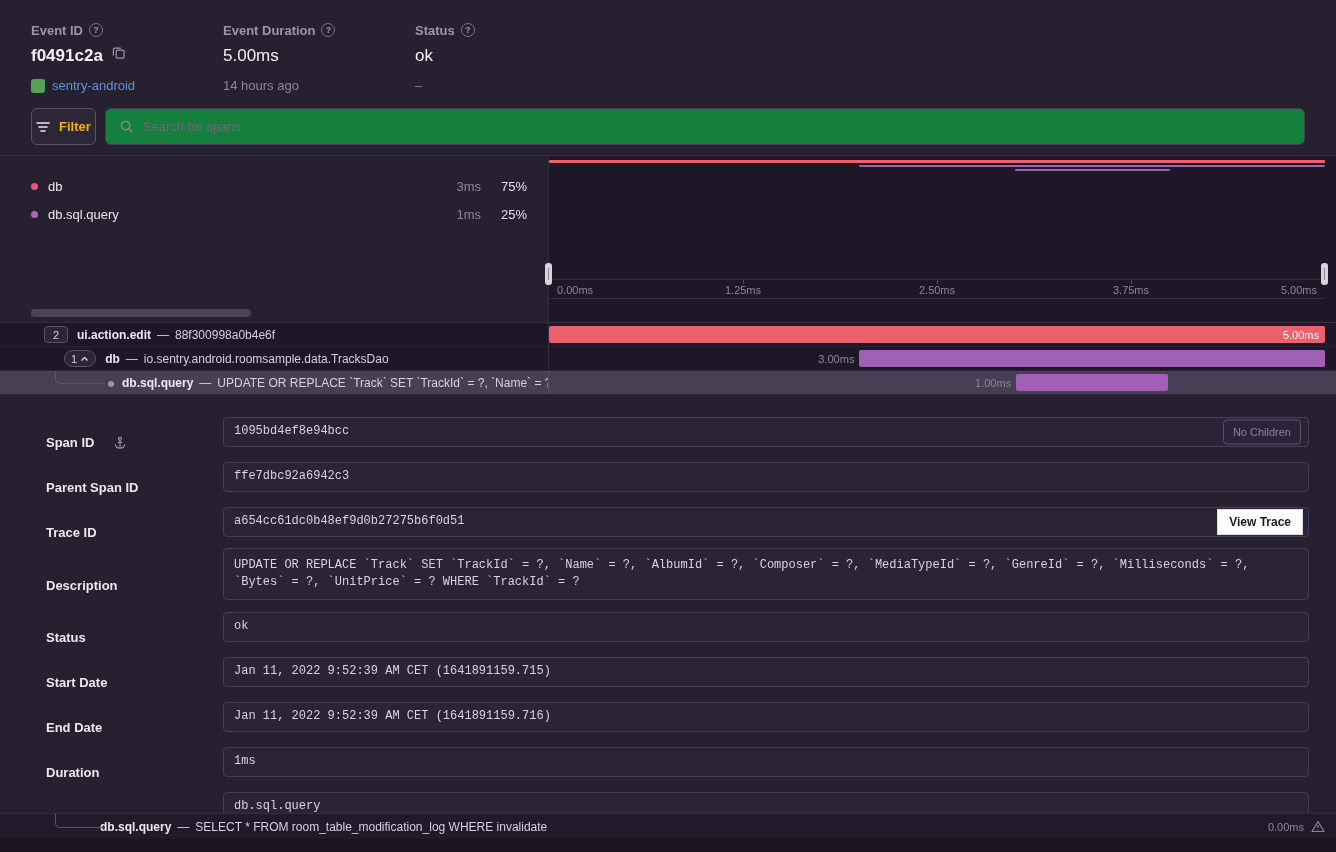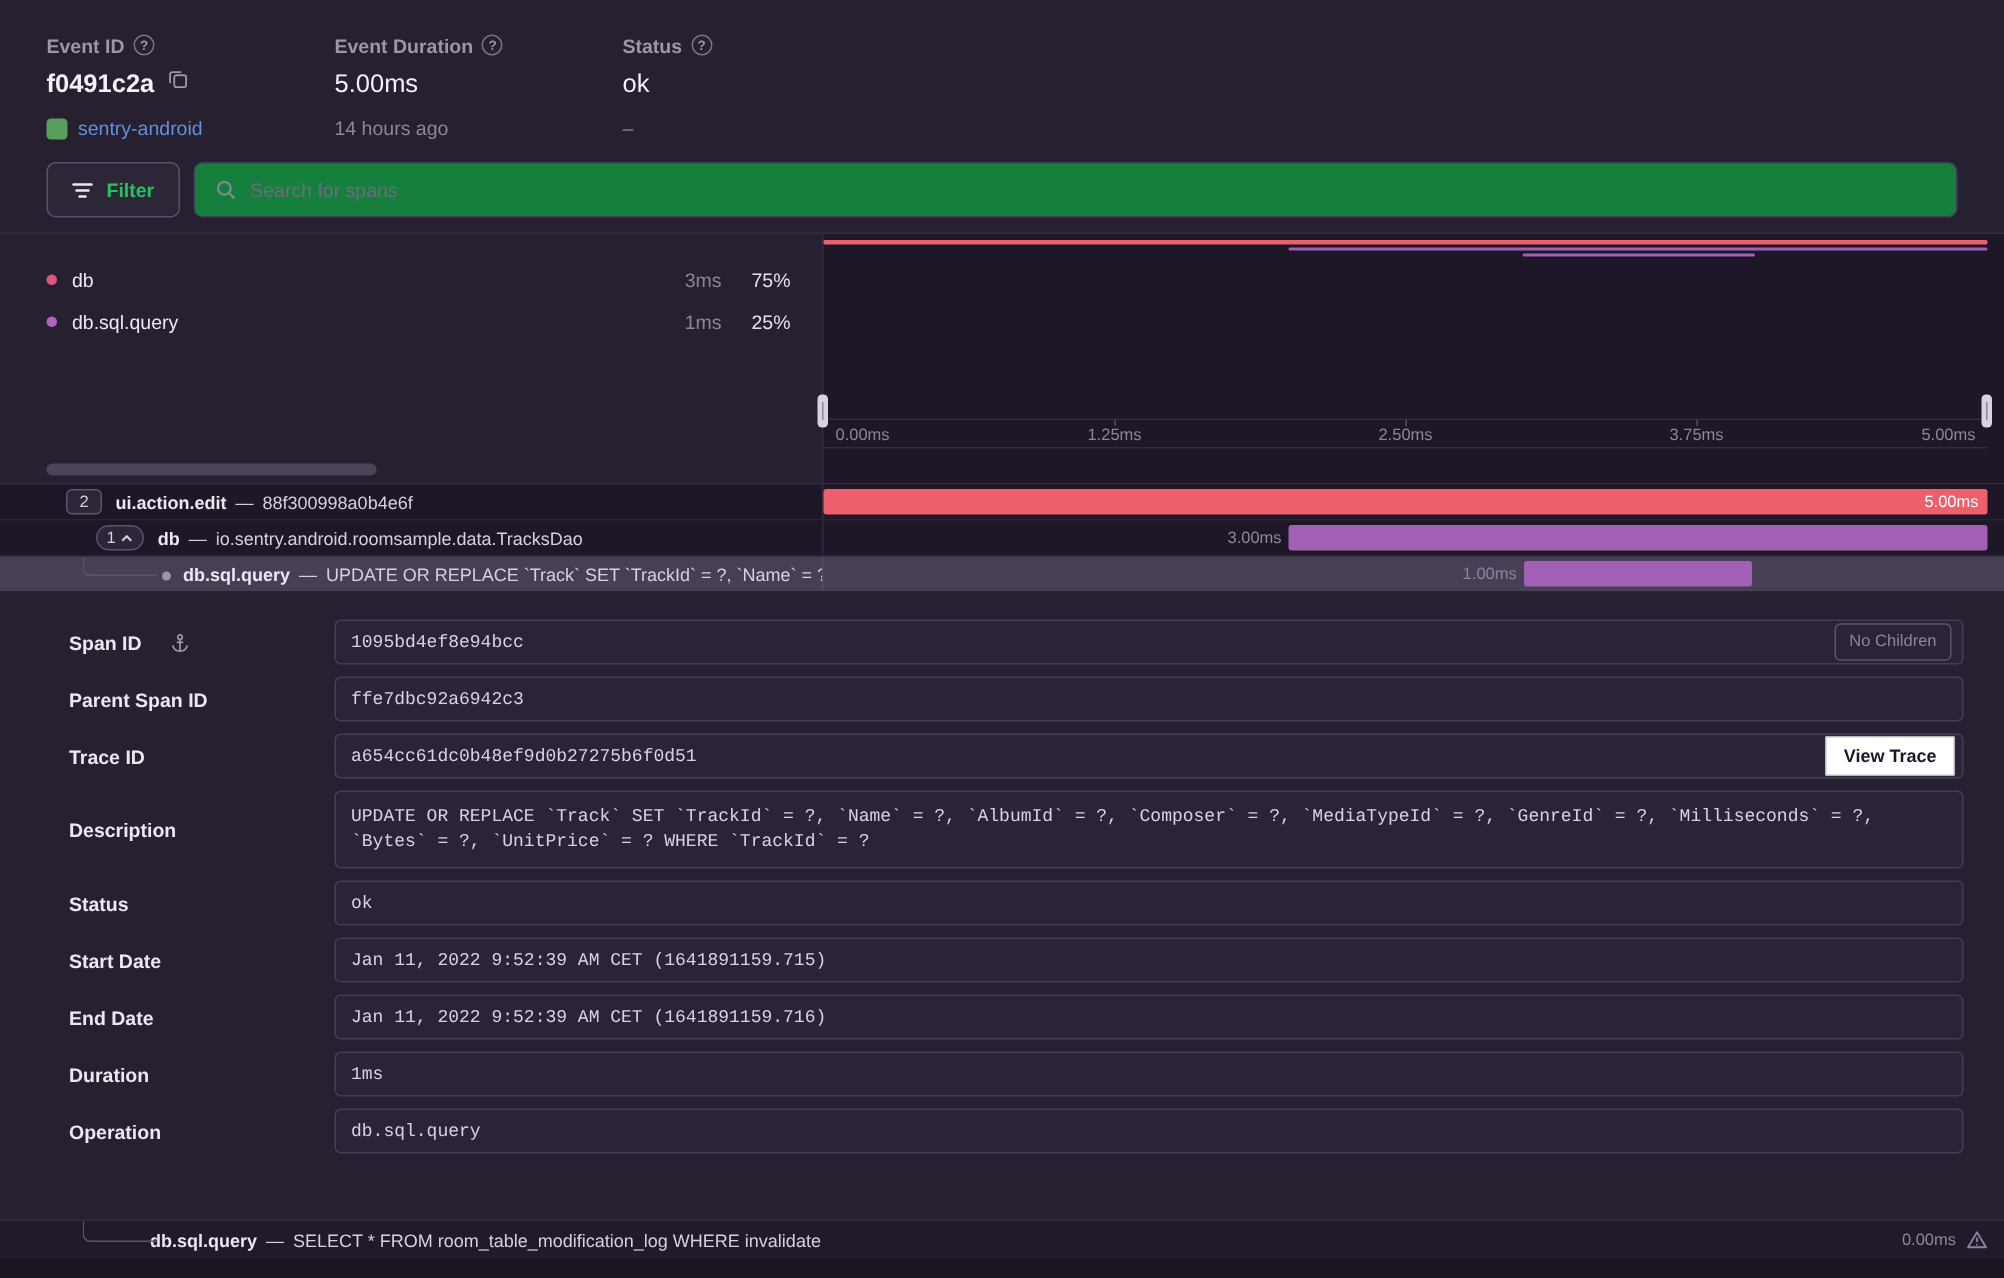--- a/index.html
+++ b/index.html
@@ -14,21 +14,21 @@
   .help-icon { width:14px; height:14px; border:1px solid #7a7386; border-radius:50%; font-size:9px; line-height:12px; display:flex; align-items:center; justify-content:center; color:#9d96a8; cursor:pointer; flex:none; }
   .meta-value-row { margin-top:8px; display:flex; gap:9px; font-size:17px; font-weight:bold; color:#f4f1f7; height:22px; }
   .meta-value-row.plain { font-weight:normal; }
   .copy-icon { display:flex; cursor:pointer; }
   .meta-sub-row { margin-top:9px; display:flex; align-items:center; gap:7px; font-size:13px; color:#8d8699; height:17px; }
   .platform-icon { width:14px; height:14px; border-radius:3px; flex:none; }
   .project-link { text-decoration:none; cursor:pointer; }
 
   
   .toolbar { display:flex; gap:9px; padding:0 31px; flex:none; }
-  .filter-btn { height:37px; padding:0 16px; display:flex; align-items:center; gap:9px; background:#2c2637; border:1px solid #59516a; border-radius:6px; color:#22c55e; font-weight:bold; font-size:13px; cursor:pointer; font-family:inherit; }
+  .filter-btn { height:37px; padding:0 4px; display:flex; align-items:center; gap:9px; background:#2c2637; border:1px solid #59516a; border-radius:6px; color:#eab308; font-weight:bold; font-size:13px; cursor:pointer; font-family:inherit; }
   .search-box { flex:1; height:37px; background:#15803d; border:1px solid #453d55; border-radius:6px; display:flex; align-items:center; padding:12px 13px; gap:9px; cursor:text; }
   .search-box input { flex:1; background:transparent; border:none; outline:none; color:#ece8f0; font-size:13px; font-family:inherit; }
   .search-box input::placeholder { color:#6f6880; }
 
   
   .minimap { display:flex; margin-top:10px; height:167px; border-top:1px solid #342d41; flex:none; }
   .legend-panel { width:548px; position:relative; padding:16px 21px 0 31px; flex:none; }
   .legend-row { display:flex; align-items:center; height:28px; cursor:pointer; }
   .legend-dot { width:7px; height:7px; border-radius:50%; flex:none; }
   .legend-name { margin-left:10px; color:#ece8f0; flex:1; font-size:13px; }
@@ -75,21 +75,21 @@
   .count-badge.pill { border-radius:9px; }
   .op { font-weight:bold; color:#ece8f0; font-size:12px; margin-right:6px; }
   .sep { color:#d6d1de; font-size:12px; margin-right:6px; }
   .sdesc { color:#d6d1de; font-size:12px; }
   .connector { position:absolute; left:55px; top:0; width:50px; height:13px; border-left:1px solid #5b5370; border-bottom:1px solid #5b5370; border-bottom-left-radius:5px; }
   .connector-dot { position:absolute; left:108px; top:10px; width:6px; height:6px; border-radius:50%; background:#9b94a8; }
 
   
   .details { flex:1; background:#262030; padding:18px 27px 0 46px; overflow:hidden; }
   .detail-row { display:grid; grid-template-columns:177px 1fr; margin-bottom:8px; align-items:center; }
-  .detail-label { font-weight:bold; font-size:13px; color:#ece8f0; display:flex; align-items:flex-end; gap:19px; }
+  .detail-label { font-weight:bold; font-size:13px; color:#ece8f0; display:flex; align-items:flex-end; gap:19px;margin-top:22px; }
   .detail-field { position:relative; background:#2b2438; border:1px solid #453d55; border-radius:4px; min-height:30px; display:flex; align-items:center; padding:5px 86px 5px 10px; font-family:"Liberation Mono",monospace; font-size:12px; color:#d9d3e0; line-height:17px; }
   .detail-field.no-reserve { padding-right:10px;align-items:center; }
   .nochildren-badge { position:absolute; right:7px; top:50%; transform:translateY(-50%); border:1px solid #5b5370; border-radius:4px; padding:3px 9px; font-family:"Liberation Sans",sans-serif; font-size:11px; color:#8d8699; white-space:nowrap; }
   .viewtrace-btn { position:absolute; right:5px; top:50%; transform:translateY(-50%); background:#ffffff; color:#1d1727; font-weight:bold; font-size:12px; font-family:"Liberation Sans",sans-serif; padding:5px 11px; border-radius:0; border:1px solid #e0dce5; cursor:pointer; white-space:nowrap; }
 
   
   .footer-span-row { height:26px; flex:none; border-top:1px solid #342d41; background:#201a2b; display:flex; align-items:center; position:relative; padding-left:100px; cursor:pointer; }
   .footer-span-row .connector { height:14px; }
   .footer-right { position:absolute; right:11px; top:0; bottom:0; display:flex; align-items:center; gap:7px; color:#8d8699; font-size:11px; }
   .bottom-strip { height:13px; flex:none; background:#191420; }

